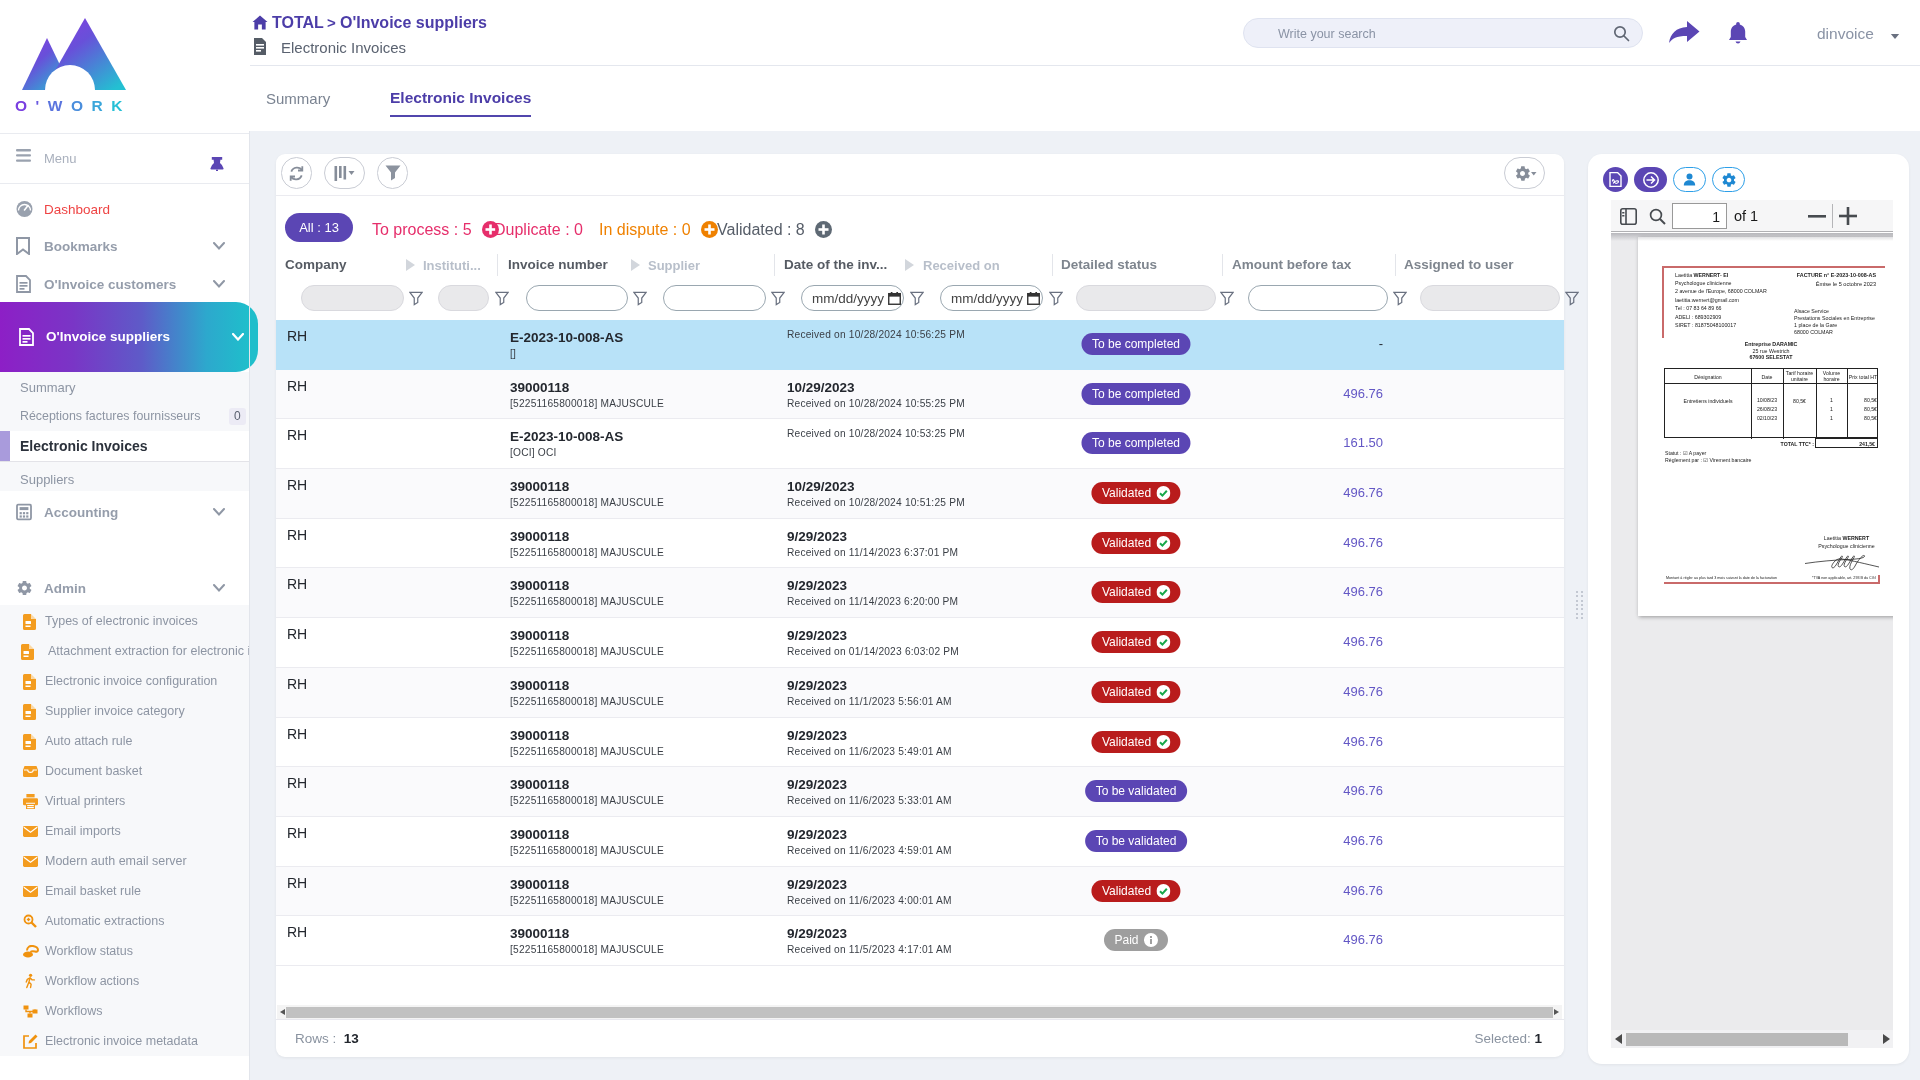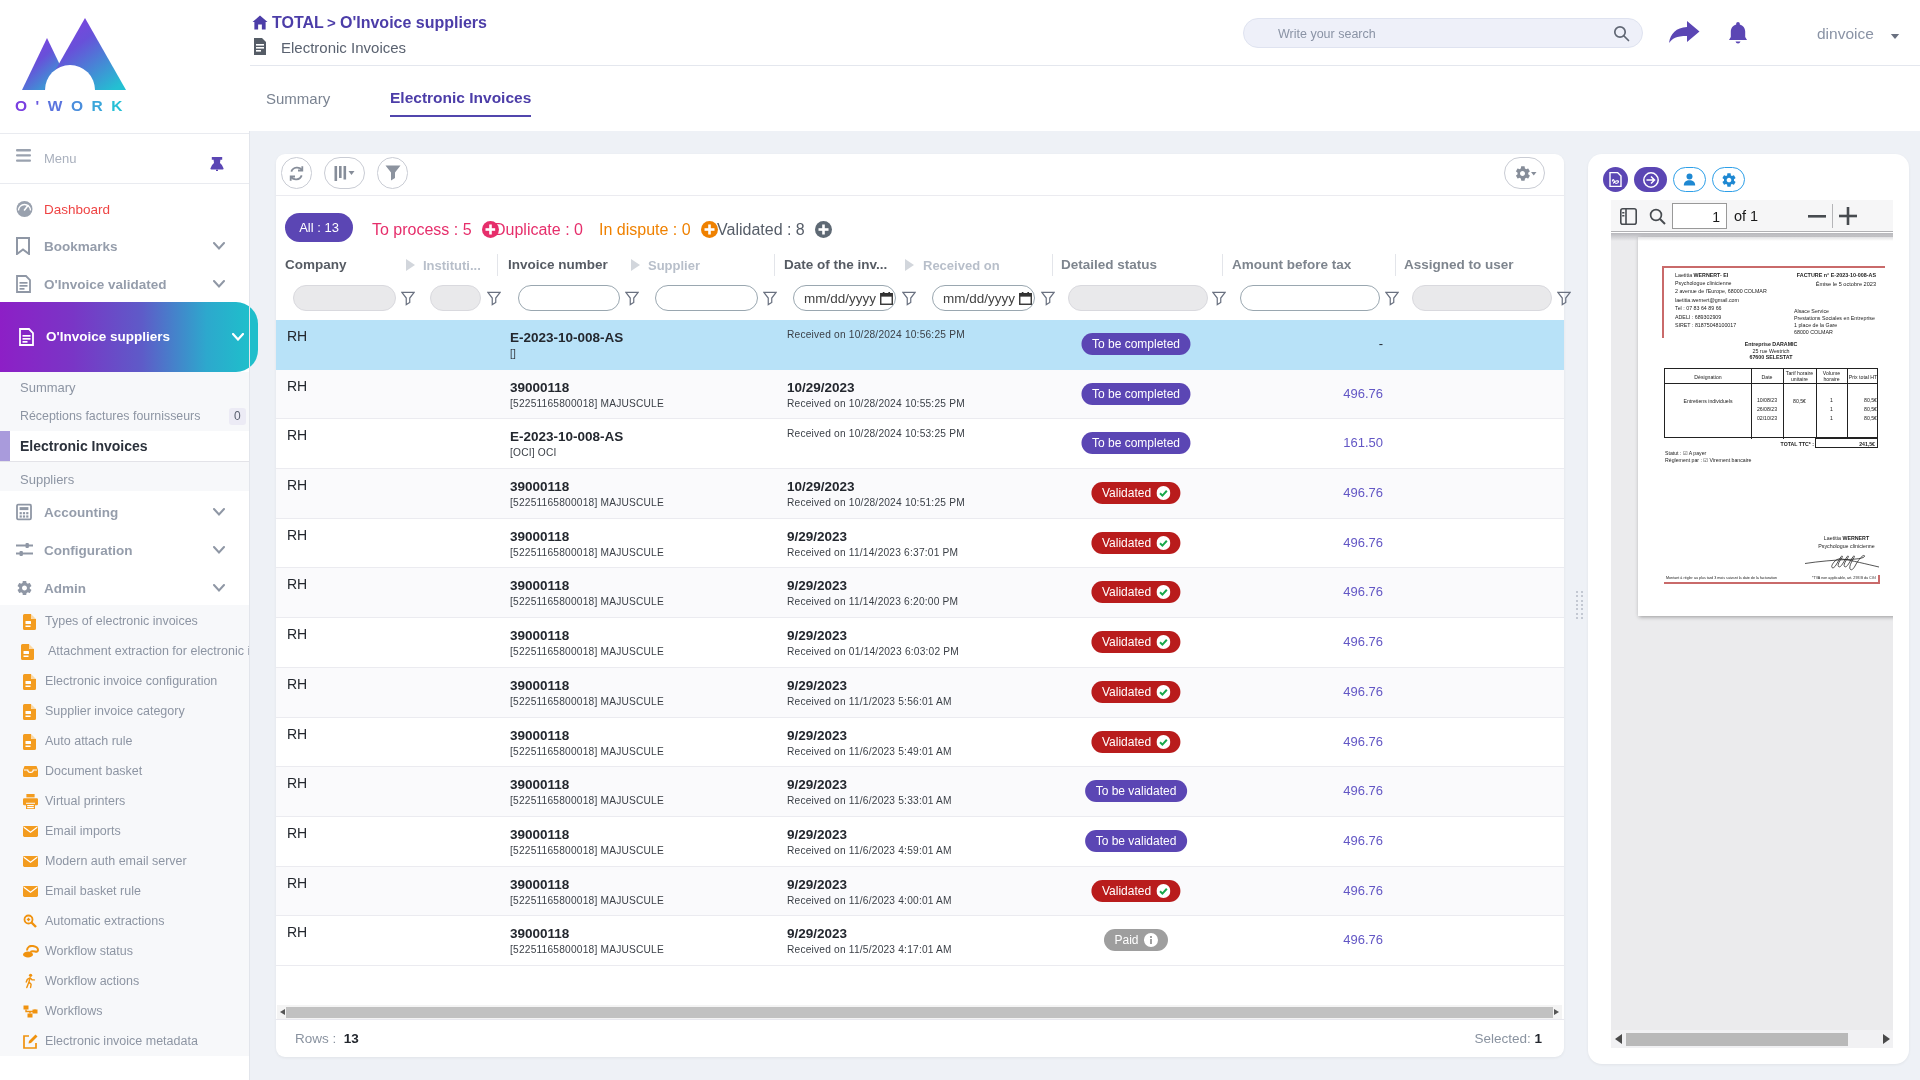--- a/index.html
+++ b/index.html
@@ -40,21 +40,21 @@
 .fpill { position:absolute; top:8px; font-size:16px; }
 .fpill svg { vertical-align:-3px; margin-left:6px; }
 
 
 #thead { position:absolute; left:0; top:98px; width:100%; height:28px; }
 .th { position:absolute; top:5px; font-size:13.5px; font-weight:bold; color:#565b63; }
 .th.soft { color:#7e858e; }
 .thg { position:absolute; top:6px; font-size:13px; font-weight:bold; color:#b8bfca; }
 .thdiv { position:absolute; top:2px; height:22px; width:1px; background:#e3e5ea; }
 .sortarr { position:absolute; top:7px; width:0; height:0; border-left:9px solid #d2d6dc; border-top:6px solid transparent; border-bottom:6px solid transparent; }
-#filterrow { position:absolute; left:8px; top:126px; width:100%; height:44px; }
+#filterrow { position:absolute; left:16px; top:126px; width:100%; height:44px; }
 .fin { position:absolute; top:5px; height:26px; border-radius:13px; }
 .fin.gray { background:#e9e9eb; border:1px solid #d9d9de; }
 .fin.white { background:#fff; border:1px solid #9aa7b0; }
 .funnel { position:absolute; top:11px; }
 .datein { position:absolute; top:5px; height:26px; border:1px solid #9aa7b0; border-radius:13px; background:#fff; font-size:13.5px; color:#444; display:flex; align-items:center; padding-left:10px; gap:4px; }
 
 #rows { position:absolute; left:0; top:166px; width:100%; }
 .row { position:relative; width:100%; height:49.7px; border-bottom:1px solid #ebebf0; background:#fff; }
 .row.alt { background:#fafafc; }
 .row.sel { background:#b8e2f8; border-bottom:1px solid #b8e2f8; }
@@ -190,21 +190,21 @@
         <path d="M1 1 L6 6.5 L11 1" fill="none" stroke="#8f97a5" stroke-width="2" stroke-linecap="round"></path>
       </svg>
   </div>
   <div class="navitem" style="top:265px">
     <svg class="ico" width="15" height="18" viewBox="0 0 15 18">
         <path d="M1 1 H10 L14 5 V17 H1 Z" fill="none" stroke="#8f97a5" stroke-width="1.8"></path>
         <rect x="3.5" y="7" width="8" height="1.7" fill="#8f97a5"></rect>
         <rect x="3.5" y="10" width="8" height="1.7" fill="#8f97a5"></rect>
         <rect x="3.5" y="13" width="5" height="1.7" fill="#8f97a5"></rect>
       </svg>
-    <span class="txt">O'Invoice validated</span>
+    <span class="txt">O'Invoice customers</span>
     <svg class="chev" width="12" height="8" viewBox="0 0 12 8">
         <path d="M1 1 L6 6.5 L11 1" fill="none" stroke="#8f97a5" stroke-width="2" stroke-linecap="round"></path>
       </svg>
   </div>
 
   <div id="active-item">
     <svg style="position:absolute;left:19px;top:26px" width="15" height="18" viewBox="0 0 15 18">
         <path d="M1 1 H10 L14 5 V17 H1 Z" fill="none" stroke="#fff" stroke-width="1.8"></path>
         <rect x="3.5" y="7" width="8" height="1.7" fill="#fff"></rect>
         <rect x="3.5" y="10" width="8" height="1.7" fill="#fff"></rect>
@@ -227,32 +227,20 @@
         <rect x="1" y="1" width="14" height="15" rx="1.5" fill="none" stroke="#8f97a5" stroke-width="1.8"></rect>
         <rect x="3.6" y="3.6" width="8.8" height="3" fill="#8f97a5"></rect>
         <rect x="3.6" y="8.6" width="2.2" height="2.2" fill="#8f97a5"></rect>
         <rect x="6.9" y="8.6" width="2.2" height="2.2" fill="#8f97a5"></rect>
         <rect x="10.2" y="8.6" width="2.2" height="2.2" fill="#8f97a5"></rect>
         <rect x="3.6" y="11.9" width="2.2" height="2.2" fill="#8f97a5"></rect>
         <rect x="6.9" y="11.9" width="2.2" height="2.2" fill="#8f97a5"></rect>
         <rect x="10.2" y="11.9" width="2.2" height="2.2" fill="#8f97a5"></rect>
       </svg>
     <span class="txt">Accounting</span>
-    <svg class="chev" width="12" height="8" viewBox="0 0 12 8">
-        <path d="M1 1 L6 6.5 L11 1" fill="none" stroke="#8f97a5" stroke-width="2" stroke-linecap="round"></path>
-      </svg>
-  </div>
-  <div class="navitem" style="top:531px">
-    <svg class="ico" width="17" height="15" viewBox="0 0 17 15">
-        <line x1="0" y1="3" x2="17" y2="3" stroke="#8f97a5" stroke-width="1.8"></line>
-        <line x1="0" y1="11" x2="17" y2="11" stroke="#8f97a5" stroke-width="1.8"></line>
-        <rect x="9.5" y="0.5" width="3.4" height="5" rx="1" fill="#8f97a5"></rect>
-        <rect x="3.5" y="8.5" width="3.4" height="5" rx="1" fill="#8f97a5"></rect>
-      </svg>
-    <span class="txt">Configuration</span>
     <svg class="chev" width="12" height="8" viewBox="0 0 12 8">
         <path d="M1 1 L6 6.5 L11 1" fill="none" stroke="#8f97a5" stroke-width="2" stroke-linecap="round"></path>
       </svg>
   </div>
   <div class="navitem" style="top:569px">
     <svg class="ico" width="17" height="17" viewBox="0 0 24 24">
         <path fill="#8f97a5" d="M19.43 12.98c.04-.32.07-.64.07-.98s-.03-.66-.07-.98l2.11-1.65c.19-.15.24-.42.12-.64l-2-3.46c-.12-.22-.39-.3-.61-.22l-2.49 1c-.52-.4-1.08-.73-1.69-.98l-.38-2.65C14.46 2.18 14.25 2 14 2h-4c-.25 0-.46.18-.49.42l-.38 2.65c-.61.25-1.17.59-1.69.98l-2.49-1c-.23-.09-.49 0-.61.22l-2 3.46c-.13.22-.07.49.12.64l2.11 1.65c-.04.32-.07.65-.07.98s.03.66.07.98l-2.11 1.65c-.19.15-.24.42-.12.64l2 3.46c.12.22.39.3.61.22l2.49-1c.52.4 1.08.73 1.69.98l.38 2.65c.03.24.24.42.49.42h4c.25 0 .46-.18.49-.42l.38-2.65c.61-.25 1.17-.59 1.69-.98l2.49 1c.23.09.49 0 .61-.22l2-3.46c.12-.22.07-.49-.12-.64l-2.11-1.65zM12 15.5c-1.93 0-3.5-1.57-3.5-3.5s1.57-3.5 3.5-3.5 3.5 1.57 3.5 3.5-1.57 3.5-3.5 3.5z"></path>
       </svg>
     <span class="txt">Admin</span>
     <svg class="chev" width="12" height="8" viewBox="0 0 12 8">

